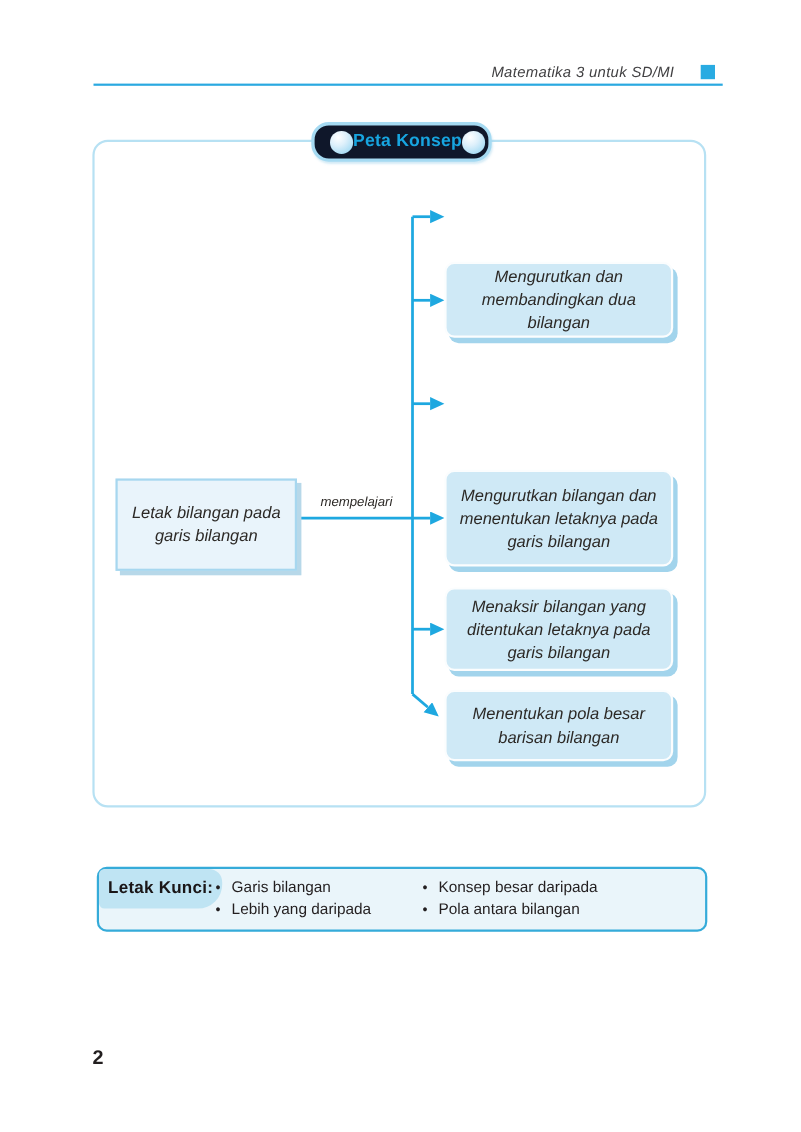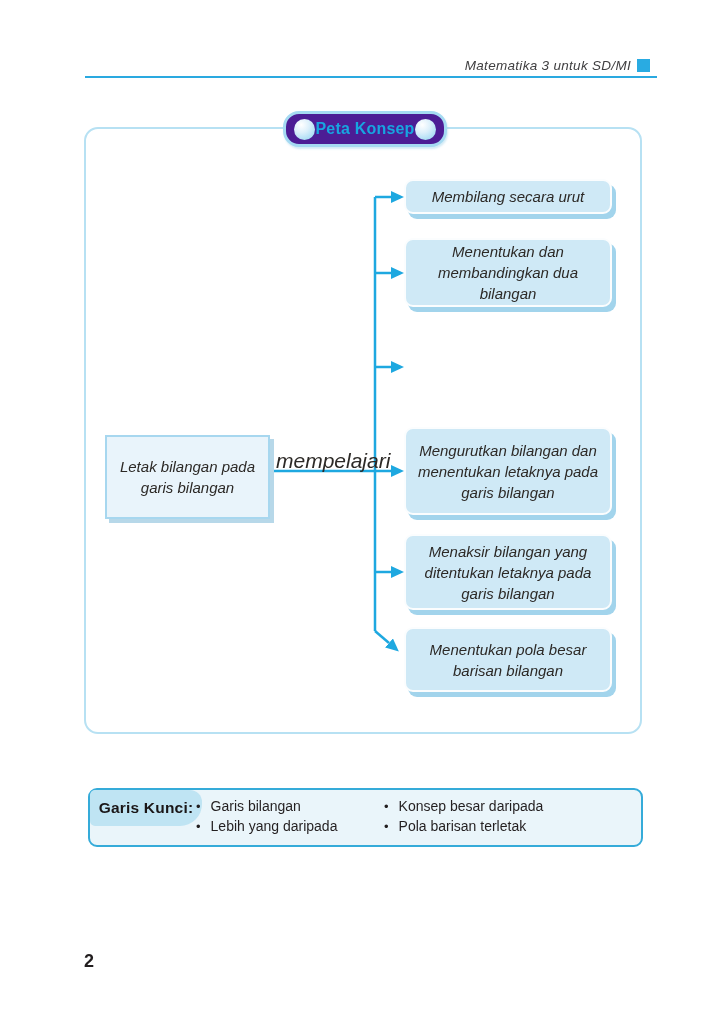--- a/index.html
+++ b/index.html
@@ -13,21 +13,21 @@
     overflow: hidden;
   }
 
   
   .header-row {
     position: absolute;
     top: 58px;
     right: 78px;
     display: flex;
     align-items: center;
-    gap: 6px;
+    gap: 24px;
   }
   .header-title {
     font-style: italic;
     font-size: 13.5px;
     color: #414042;
     letter-spacing: 0.3px;
   }
   .header-square {
     width: 13px;
     height: 13px;
@@ -52,26 +52,26 @@
     border: 2px solid #b7e1f3;
     border-radius: 14px;
     background: #ffffff;
   }
   .title-pill {
     position: absolute;
     left: 283px;
     top: 111px;
     width: 164px;
     height: 36px;
-    background: #4c1d95;
+    background: #0f172a;
     border: 3px solid #a5daf2;
     border-radius: 16px;
     display: flex;
     align-items: center;
-    justify-content: center;
+    justify-content: flex-end;
     padding: 0 3px;
     z-index: 3;
     box-shadow: 1px 2px 2px rgba(160, 210, 235, 0.45);
   }
   .pill-text {
     font-weight: bold;
     font-size: 16px;
     color: #17a5e0;
     letter-spacing: 0.2px;
     white-space: nowrap;
@@ -119,21 +119,21 @@
     white-space: pre-line;
   }
 
   .connector-label {
     position: absolute;
     left: 276px;
     top: 449px;
     width: 96px;
     text-align: center;
     font-style: italic;
-    font-size: 21px;
+    font-size: 12px;
     color: #2c2926;
     z-index: 2;
   }
 
   
   .branch-box {
     position: absolute;
     left: 404px;
     width: 208px;
     background: #cfe9f6;
@@ -241,64 +241,61 @@
     <span class="sphere"></span>
   </div>
 
   <div class="root-box">
     <span class="root-text">Letak bilangan pada
 garis bilangan</span>
   </div>
 
   <span class="connector-label">mempelajari</span>
 
-  <div class="branch-box" style="top:179px; height:35px;">
-    <span class="branch-text">Membilang secara urut</span>
-  </div>
   <div class="branch-box" style="top:238px; height:69px;">
-    <span class="branch-text">Menentukan dan
+    <span class="branch-text">Mengurutkan dan
 membandingkan dua
 bilangan</span>
   </div>
   <div class="branch-box" style="top:427px; height:88px;">
     <span class="branch-text">Mengurutkan bilangan dan
 menentukan letaknya pada
 garis bilangan</span>
   </div>
   <div class="branch-box" style="top:534px; height:76px;">
     <span class="branch-text">Menaksir bilangan yang
 ditentukan letaknya pada
 garis bilangan</span>
   </div>
   <div class="branch-box" style="top:627px; height:65px;">
     <span class="branch-text">Menentukan pola besar
 barisan bilangan</span>
   </div>
 
   <div class="keywords-box">
     <div class="kw-blob">
-      <span class="kw-label">Garis Kunci:</span>
+      <span class="kw-label">Letak Kunci:</span>
     </div>
     <ul class="kw-col kw-col-1">
       <li class="kw-item">
         <span class="bullet">•</span>
         <span>Garis bilangan</span>
       </li>
       <li class="kw-item">
         <span class="bullet">•</span>
         <span>Lebih yang daripada</span>
       </li>
     </ul>
     <ul class="kw-col kw-col-2">
       <li class="kw-item">
         <span class="bullet">•</span>
         <span>Konsep besar daripada</span>
       </li>
       <li class="kw-item">
         <span class="bullet">•</span>
-        <span>Pola barisan terletak</span>
+        <span>Pola antara bilangan</span>
       </li>
     </ul>
   </div>
 
   <span class="page-number">2</span>
 
 </div>
 
 </body></html>

